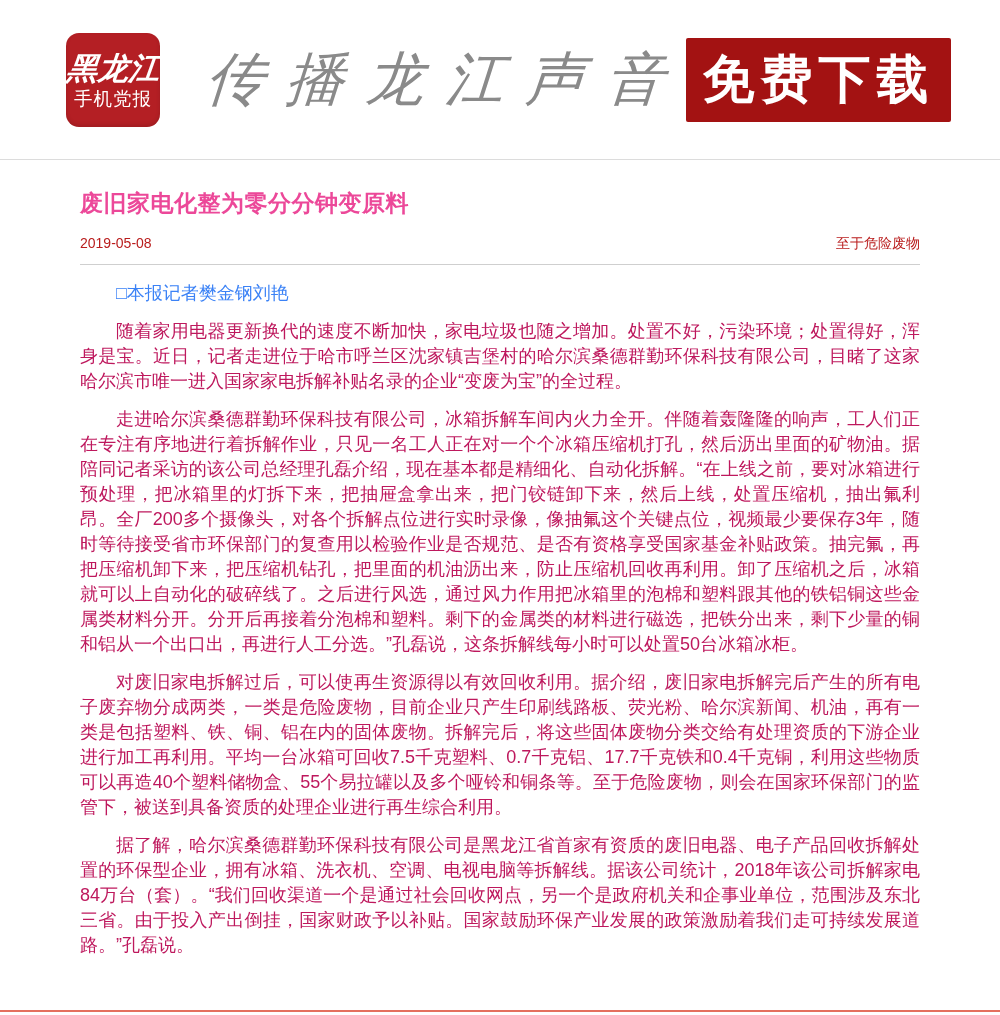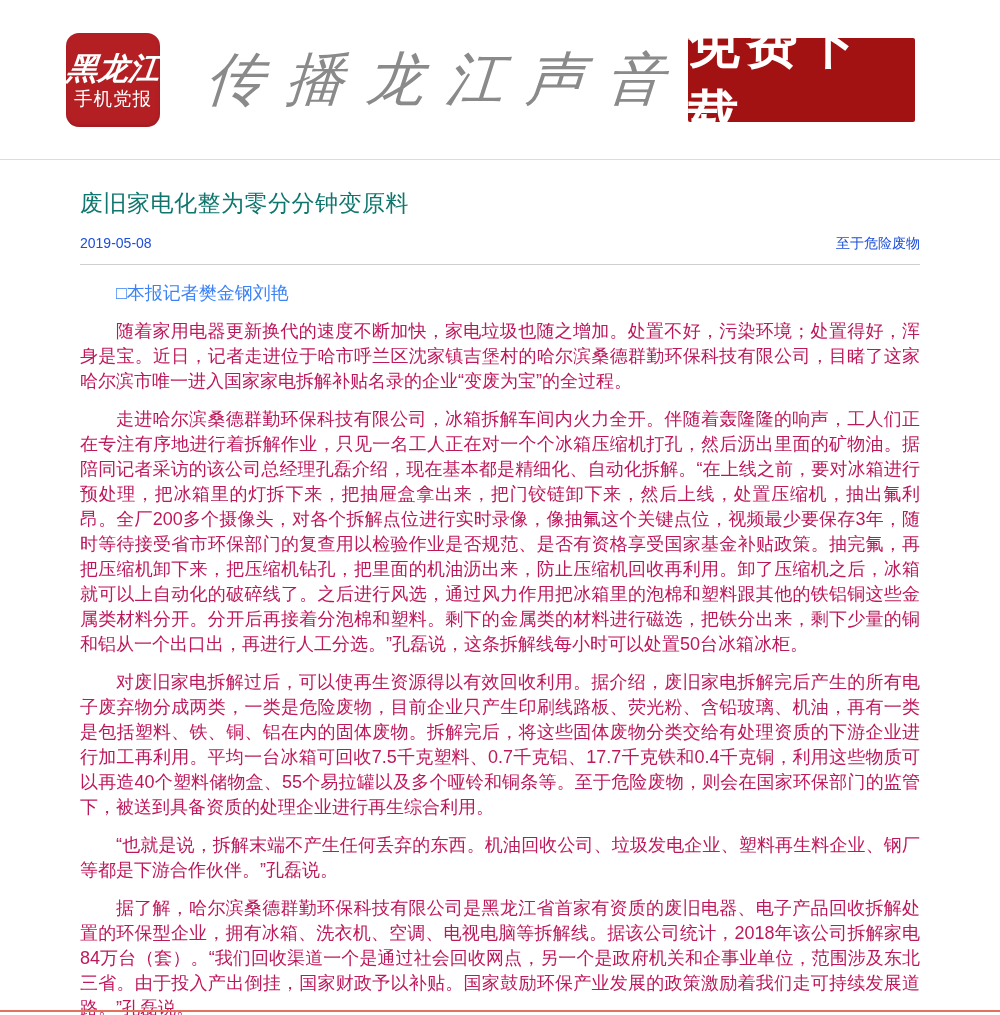--- a/index.html
+++ b/index.html
@@ -60,21 +60,21 @@
     font-style: italic;
     font-size: 58px;
     color: #8a8a8a;
     letter-spacing: 22px;
     white-space: nowrap;
     transform: skewX(-4deg);
   }
   .download-btn {
     margin-left: auto;
     margin-right: 85px;
-    width: 227px;
+    width: 265px;
     height: 84px;
     background: #a31212;
     border-radius: 2px;
     color: #ffffff;
     font-size: 52px;
     font-weight: bold;
     letter-spacing: 6px;
     display: flex;
     align-items: center;
     justify-content: center;
@@ -82,32 +82,32 @@
     cursor: pointer;
     flex-shrink: 0;
   }
 
   
   .article {
     padding: 22px 80px 0 80px;
   }
   .article-title {
     font-size: 23px;
-    font-weight: 400;
-    color: #0f766e;
+    font-weight: 700;
+    color: #ec4899;
     letter-spacing: 0.5px;
     margin-top: 6px;
   }
   .meta-row {
     display: flex;
     justify-content: space-between;
     align-items: baseline;
     margin-top: 16px;
     font-size: 14px;
-    color: #1d4ed8;
+    color: #b91c1c;
   }
   .divider {
     border: 0;
     border-top: 1px solid #cfcfcf;
     margin: 11px 0 6px 0;
   }
   .byline {
     margin-top: 16px;
     font-size: 18px;
     line-height: 25px;
@@ -155,21 +155,20 @@
       <span class="source">至于危险废物</span>
     </div>
 
     <hr class="divider">
 
     <p class="byline">□本报记者樊金钢刘艳</p>
 
     <div class="body-text">
         <p>随着家用电器更新换代的速度不断加快，家电垃圾也随之增加。处置不好，污染环境；处置得好，浑身是宝。近日，记者走进位于哈市呼兰区沈家镇吉堡村的哈尔滨桑德群勤环保科技有限公司，目睹了这家哈尔滨市唯一进入国家家电拆解补贴名录的企业“变废为宝”的全过程。</p>
         <p>走进哈尔滨桑德群勤环保科技有限公司，冰箱拆解车间内火力全开。伴随着轰隆隆的响声，工人们正在专注有序地进行着拆解作业，只见一名工人正在对一个个冰箱压缩机打孔，然后沥出里面的矿物油。据陪同记者采访的该公司总经理孔磊介绍，现在基本都是精细化、自动化拆解。“在上线之前，要对冰箱进行预处理，把冰箱里的灯拆下来，把抽屉盒拿出来，把门铰链卸下来，然后上线，处置压缩机，抽出氟利昂。全厂200多个摄像头，对各个拆解点位进行实时录像，像抽氟这个关键点位，视频最少要保存3年，随时等待接受省市环保部门的复查用以检验作业是否规范、是否有资格享受国家基金补贴政策。抽完氟，再把压缩机卸下来，把压缩机钻孔，把里面的机油沥出来，防止压缩机回收再利用。卸了压缩机之后，冰箱就可以上自动化的破碎线了。之后进行风选，通过风力作用把冰箱里的泡棉和塑料跟其他的铁铝铜这些金属类材料分开。分开后再接着分泡棉和塑料。剩下的金属类的材料进行磁选，把铁分出来，剩下少量的铜和铝从一个出口出，再进行人工分选。”孔磊说，这条拆解线每小时可以处置50台冰箱冰柜。</p>
-        <p>对废旧家电拆解过后，可以使再生资源得以有效回收利用。据介绍，废旧家电拆解完后产生的所有电子废弃物分成两类，一类是危险废物，目前企业只产生印刷线路板、荧光粉、含铅玻璃、机油，再有一类是包括塑料、铁、铜、铝在内的固体废物。拆解完后，将这些固体废物分类交给有处理资质的下游企业进行加工再利用。平均一台冰箱可回收7.5千克塑料、0.7千克铝、17.7千克铁和0.4千克铜，利用这些物质可以再造40个塑料储物盒、55个易拉罐以及多个哑铃和铜条等。至于危险废物，则会在国家环保部门的监管下，被送到具备资质的处理企业进行再生综合利用。</p>
-        <p>“也就是说，拆解末端不产生任何丢弃的东西。机油回收公司、垃圾发电企业、塑料再生料企业、钢厂等都是下游合作伙伴。”孔磊说。</p>
+        <p>对废旧家电拆解过后，可以使再生资源得以有效回收利用。据介绍，废旧家电拆解完后产生的所有电子废弃物分成两类，一类是危险废物，目前企业只产生印刷线路板、荧光粉、哈尔滨新闻、机油，再有一类是包括塑料、铁、铜、铝在内的固体废物。拆解完后，将这些固体废物分类交给有处理资质的下游企业进行加工再利用。平均一台冰箱可回收7.5千克塑料、0.7千克铝、17.7千克铁和0.4千克铜，利用这些物质可以再造40个塑料储物盒、55个易拉罐以及多个哑铃和铜条等。至于危险废物，则会在国家环保部门的监管下，被送到具备资质的处理企业进行再生综合利用。</p>
         <p>据了解，哈尔滨桑德群勤环保科技有限公司是黑龙江省首家有资质的废旧电器、电子产品回收拆解处置的环保型企业，拥有冰箱、洗衣机、空调、电视电脑等拆解线。据该公司统计，2018年该公司拆解家电84万台（套）。“我们回收渠道一个是通过社会回收网点，另一个是政府机关和企事业单位，范围涉及东北三省。由于投入产出倒挂，国家财政予以补贴。国家鼓励环保产业发展的政策激励着我们走可持续发展道路。”孔磊说。</p>
       </div>
   </main>
 
   <div class="footer-line"></div>
 
 </div>
 
 </body></html>

